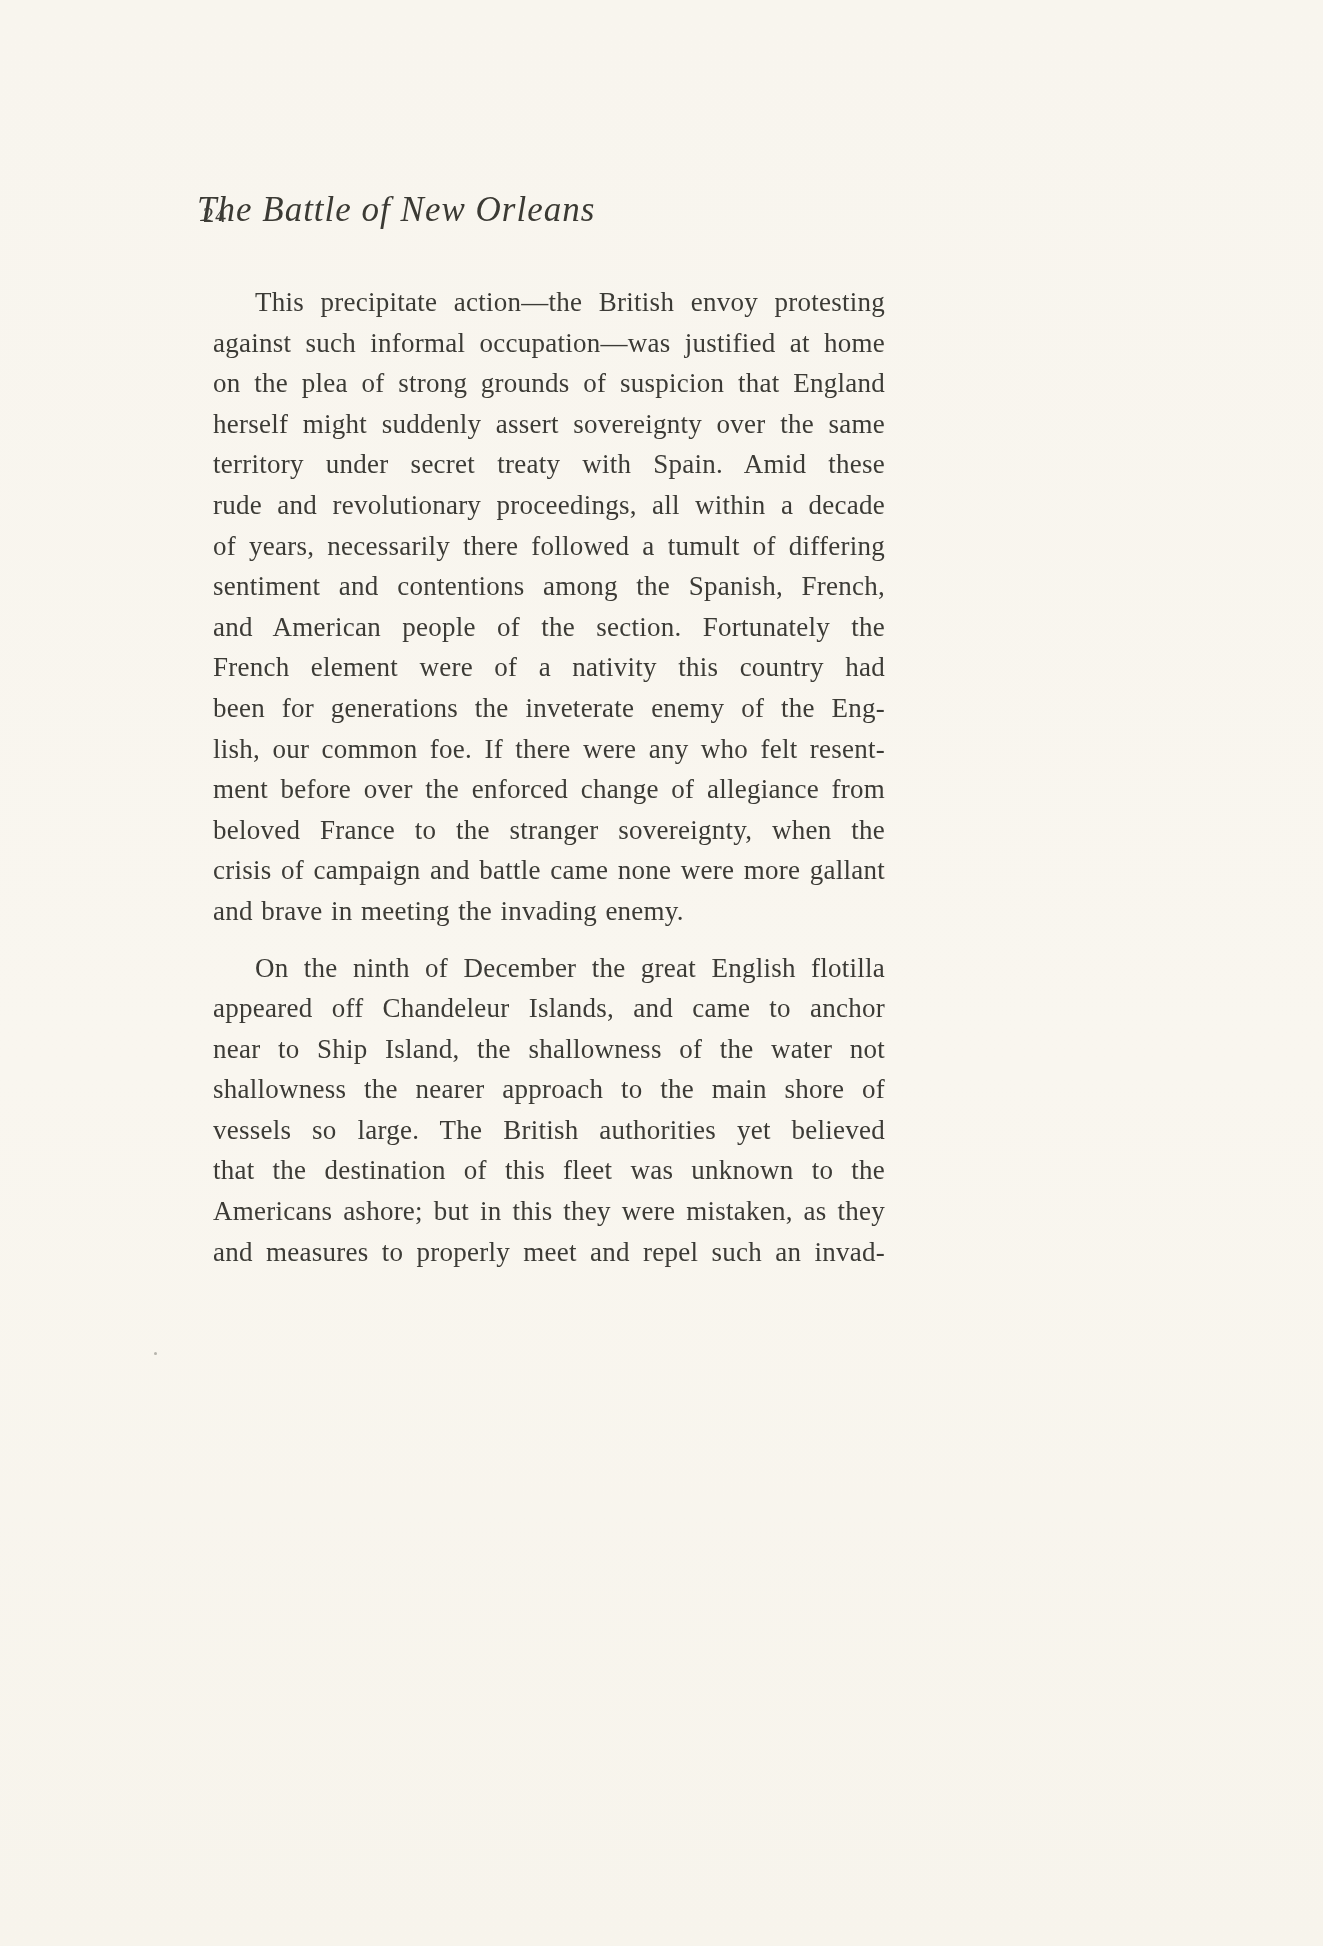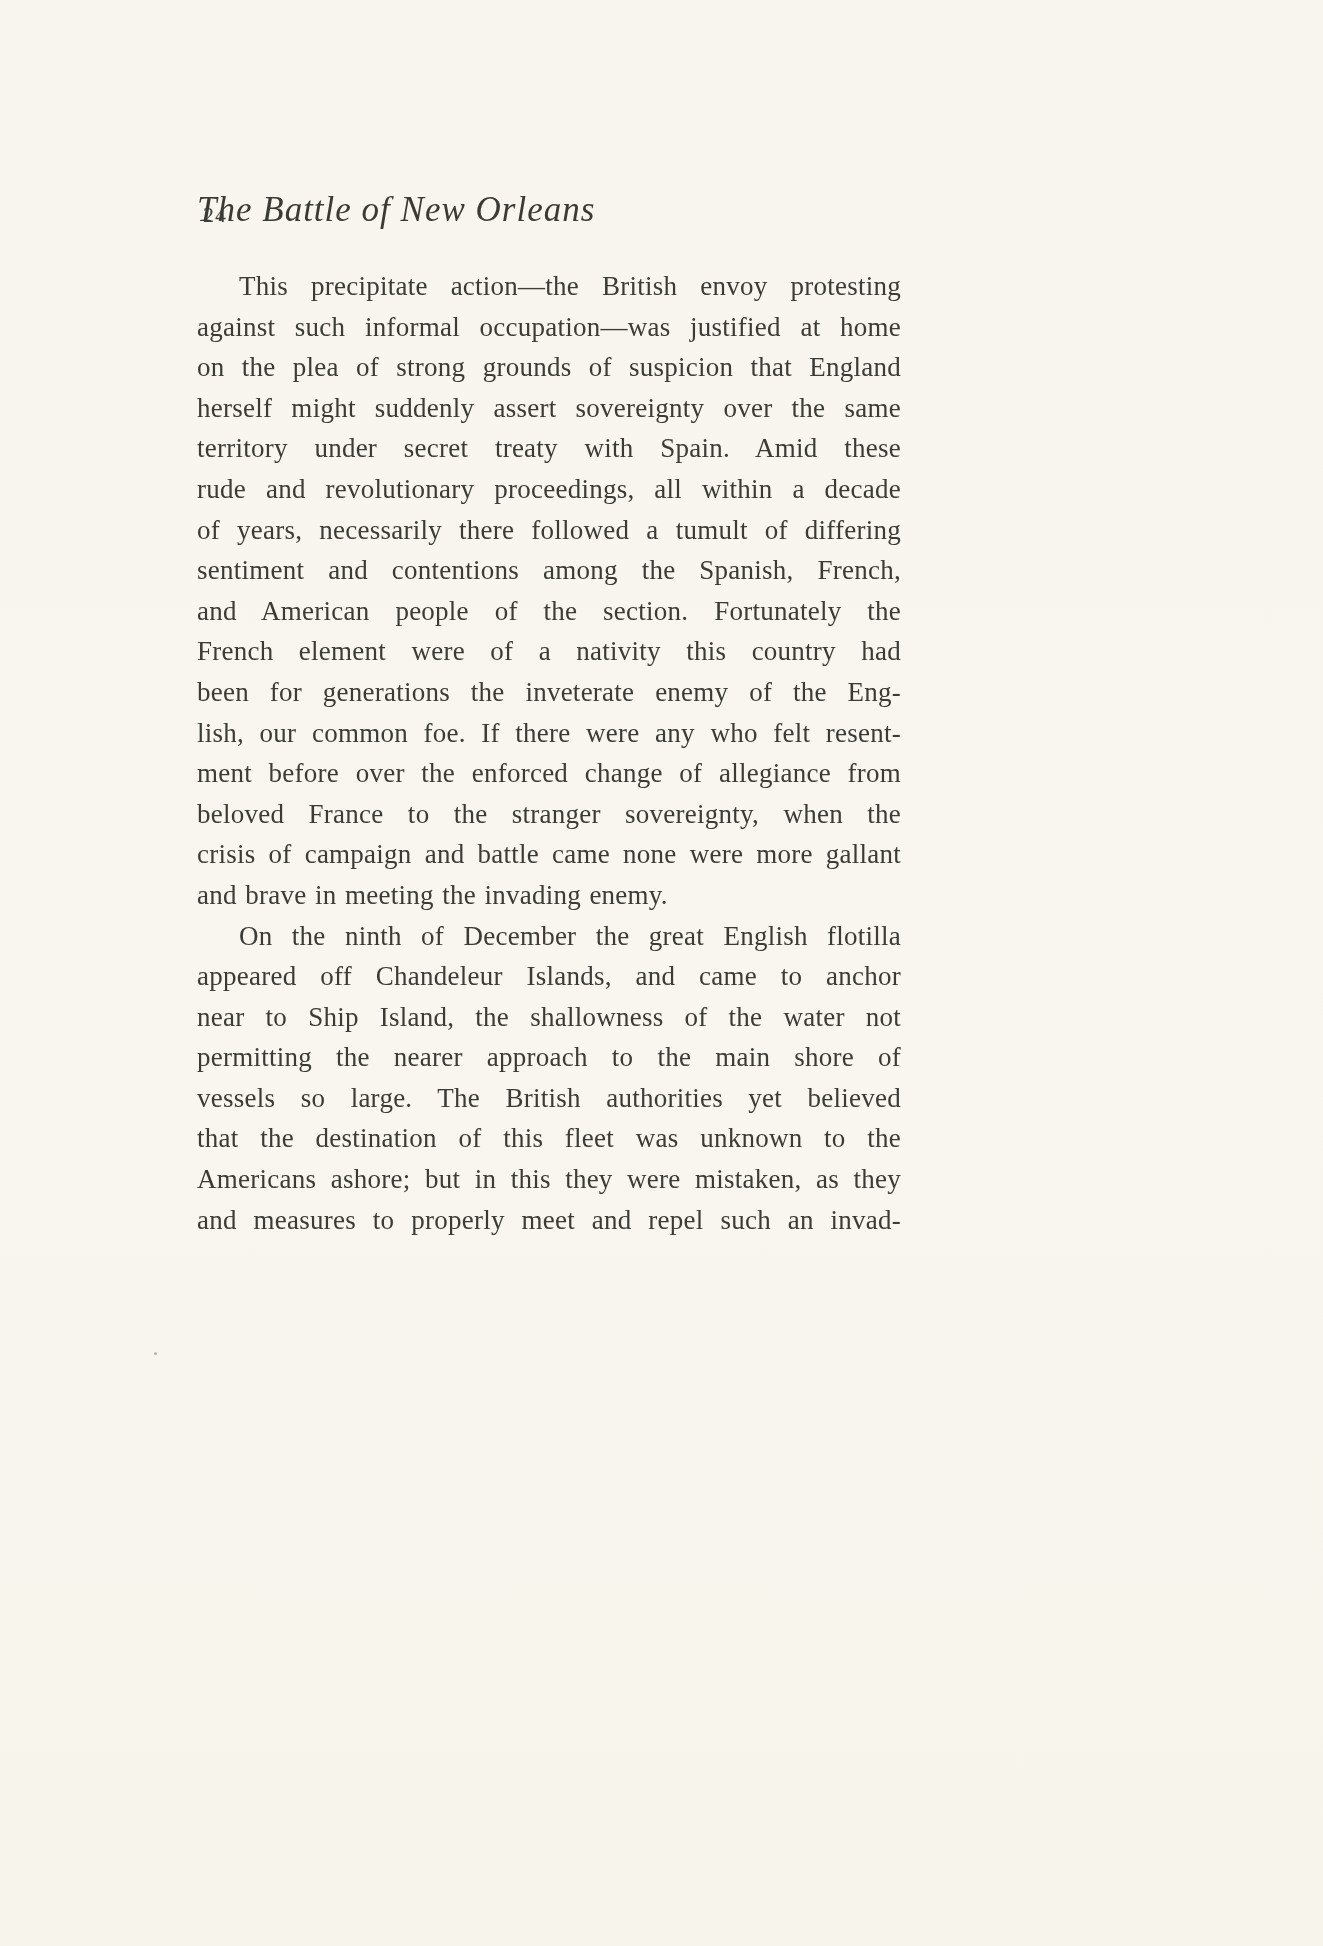--- a/index.html
+++ b/index.html
@@ -56,21 +56,21 @@
   .body-text {
     position: absolute;
     top: 266px;
     left: 0;
     width: 100%;
     font-size: 27px;
     letter-spacing: 0.25px;
     word-spacing: 1.5px;
   }
   .paragraph {
-    margin: 0;
+    margin: 16px;
     font-family: Liberation Serif, serif;
   }
   .line {
     line-height: 40.6px;
     height: 40.6px;
     white-space: normal;
     text-align: justify;
     text-align-last: justify;
     -moz-text-align-last: justify;
   }
@@ -115,21 +115,21 @@
           <div class="line">lish, our common foe.  If there were any who felt resent-</div>
           <div class="line">ment before over the enforced change of allegiance from</div>
           <div class="line">beloved France to the stranger sovereignty, when the</div>
           <div class="line">crisis of campaign and battle came none were more gallant</div>
           <div class="line last">and brave in meeting the invading enemy.</div>
         </div>
         <div class="paragraph">
           <div class="line first">On the ninth of December the great English flotilla</div>
           <div class="line">appeared off Chandeleur Islands, and came to anchor</div>
           <div class="line">near to Ship Island, the shallowness of the water not</div>
-          <div class="line">permitting the nearer approach to the main shore of</div>
+          <div class="line">shallowness the nearer approach to the main shore of</div>
           <div class="line">vessels so large.  The British authorities yet believed</div>
           <div class="line">that the destination of this fleet was unknown to the</div>
           <div class="line">Americans ashore; but in this they were mistaken, as they</div>
           <div class="line">and measures to properly meet and repel such an invad-</div>
         </div>
       </div>
   </div>
   <div class="speck speck-1"></div>
 </div>
 

